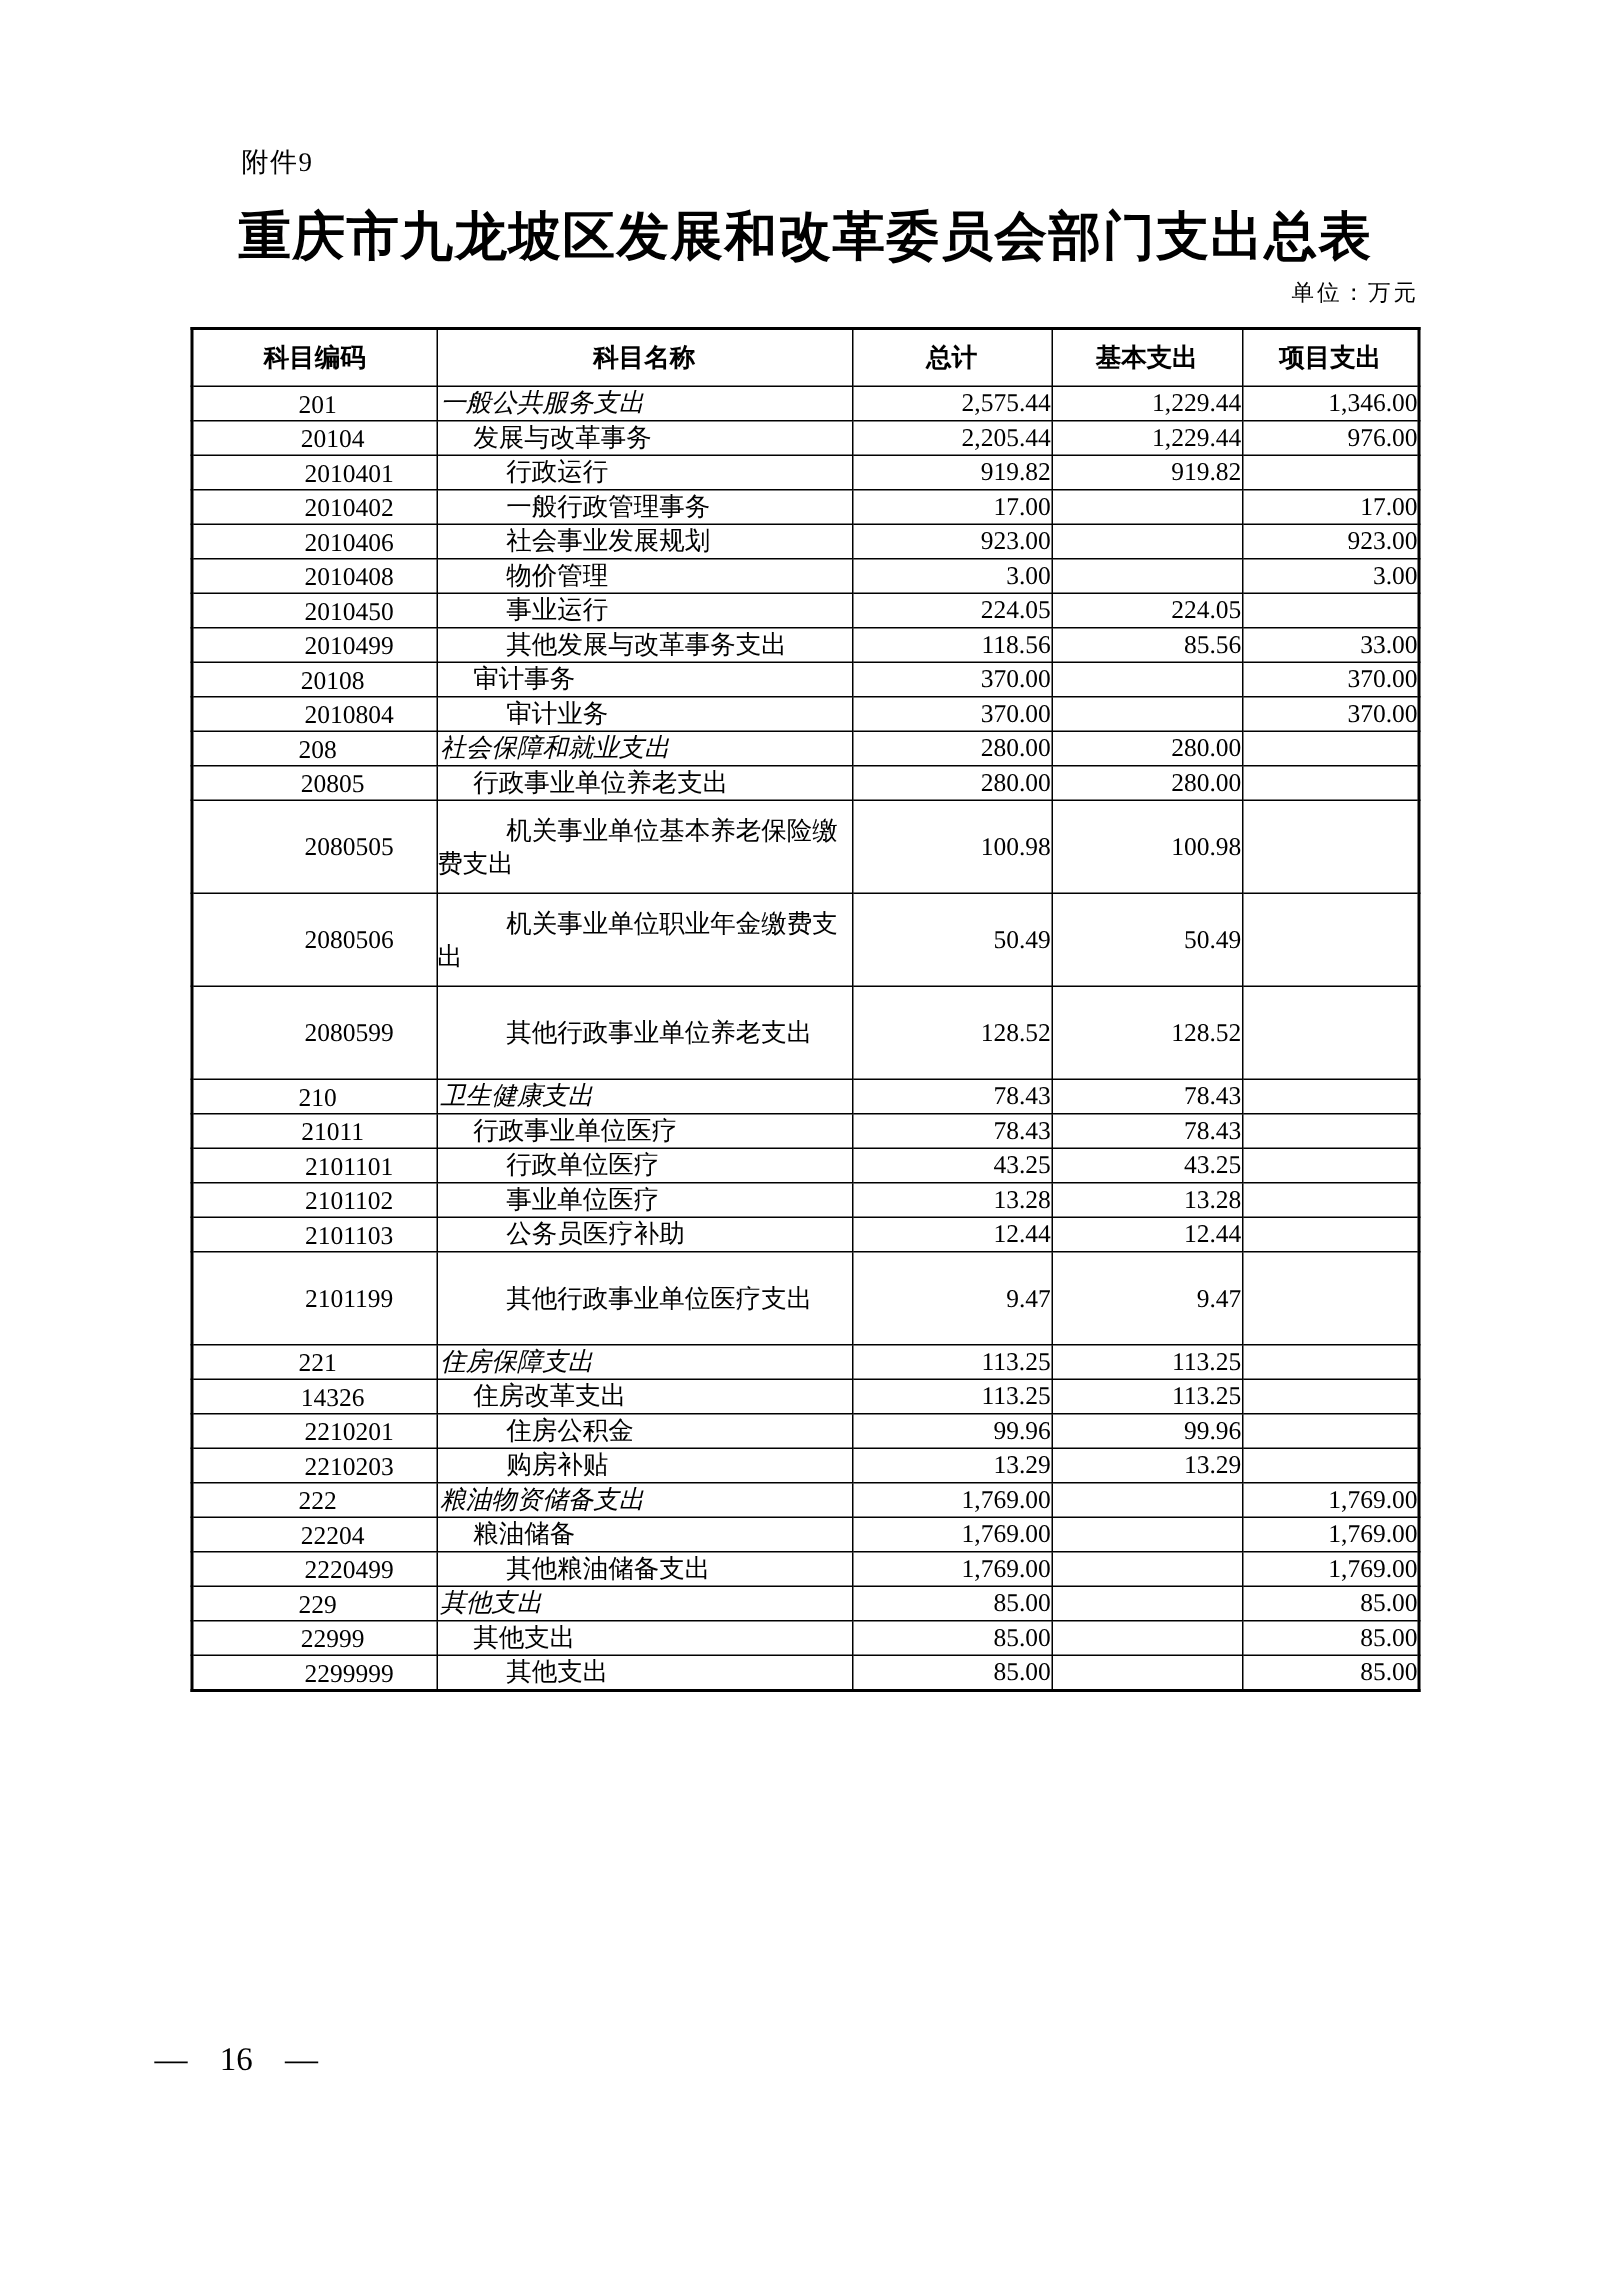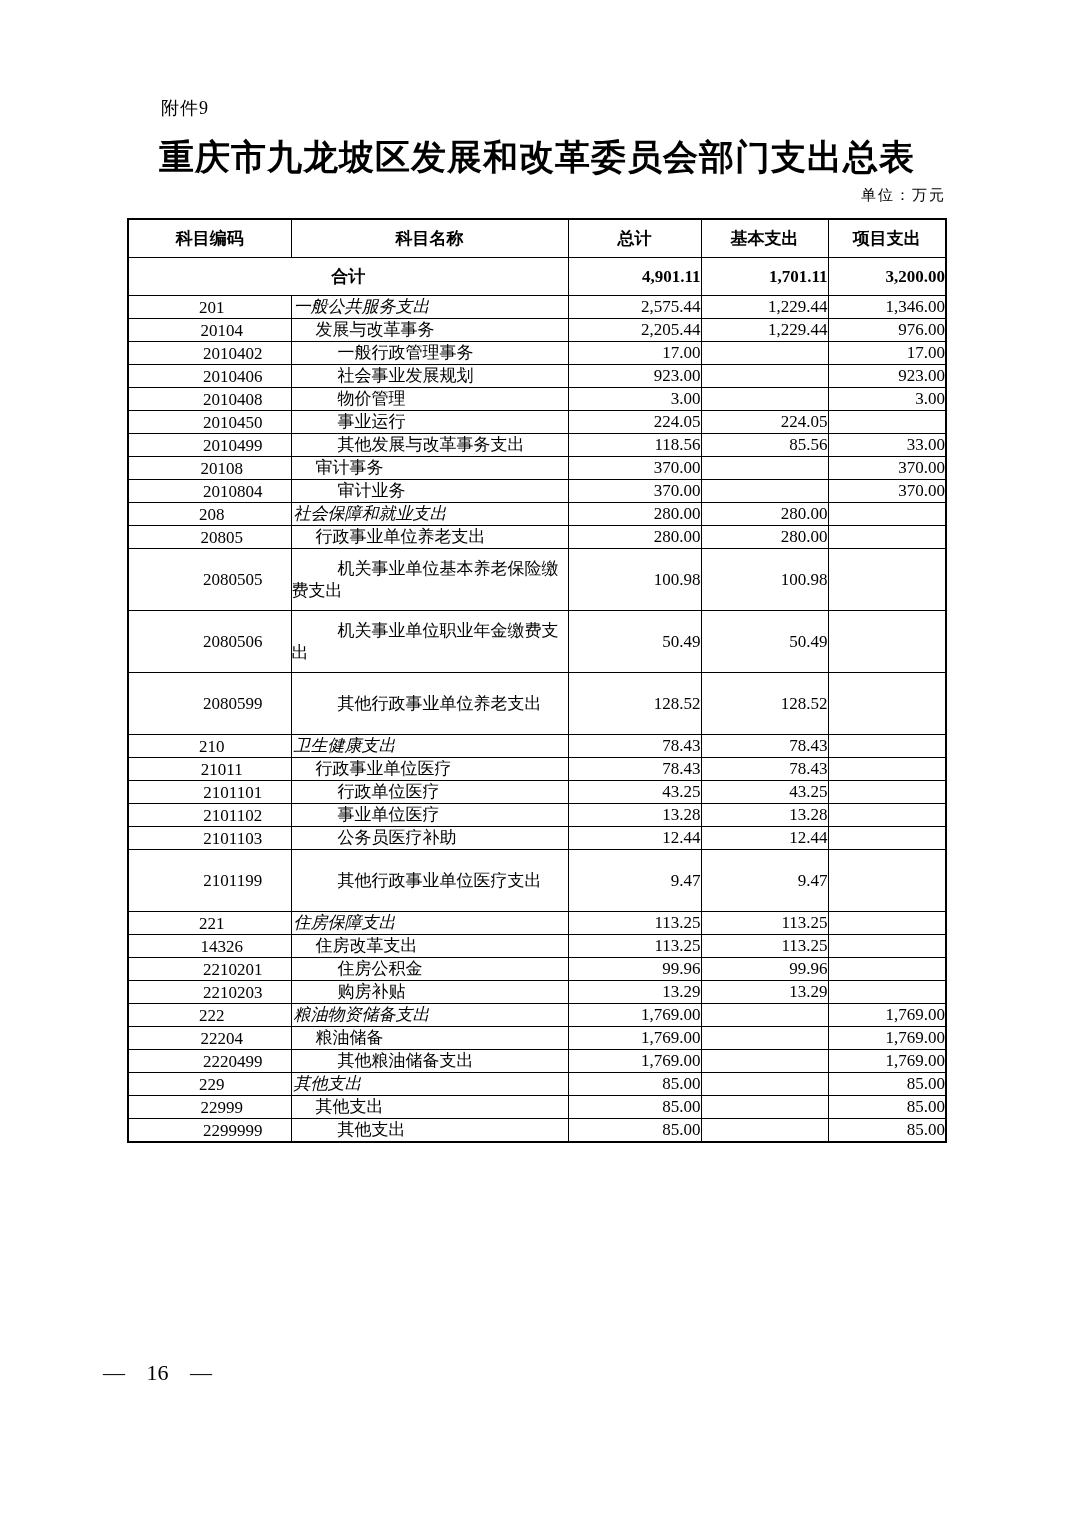--- a/index.html
+++ b/index.html
@@ -128,41 +128,42 @@
     <thead>
       <tr>
         <th>科目编码</th>
         <th>科目名称</th>
         <th>总计</th>
         <th>基本支出</th>
         <th>项目支出</th>
       </tr>
     </thead>
     <tbody id="table-body">
-      <tr class="total-row">
-        <td colspan="2" class="total-label">合计</td>
-        <td class="num-cell">4,901.11</td>
-        <td class="num-cell">1,701.11</td>
-        <td class="num-cell">3,200.00</td>
-      </tr>
     <tr class="data-row">
           <td class="code-cell lv1">201</td>
           <td class="name-cell lv1">一般公共服务支出</td>
           <td class="num-cell">2,575.44</td>
           <td class="num-cell">1,229.44</td>
           <td class="num-cell">1,346.00</td>
         </tr>
         <tr class="data-row">
           <td class="code-cell lv2">20104</td>
           <td class="name-cell lv2">发展与改革事务</td>
           <td class="num-cell">2,205.44</td>
           <td class="num-cell">1,229.44</td>
           <td class="num-cell">976.00</td>
         </tr>
         <tr class="data-row">
+          <td class="code-cell lv3">2010401</td>
+          <td class="name-cell lv3">行政运行</td>
+          <td class="num-cell">919.82</td>
+          <td class="num-cell">919.82</td>
+          <td class="num-cell"></td>
+        </tr>
+        <tr class="data-row">
           <td class="code-cell lv3">2010402</td>
           <td class="name-cell lv3">一般行政管理事务</td>
           <td class="num-cell">17.00</td>
           <td class="num-cell"></td>
           <td class="num-cell">17.00</td>
         </tr>
         <tr class="data-row">
           <td class="code-cell lv3">2010406</td>
           <td class="name-cell lv3">社会事业发展规划</td>
           <td class="num-cell">923.00</td>

